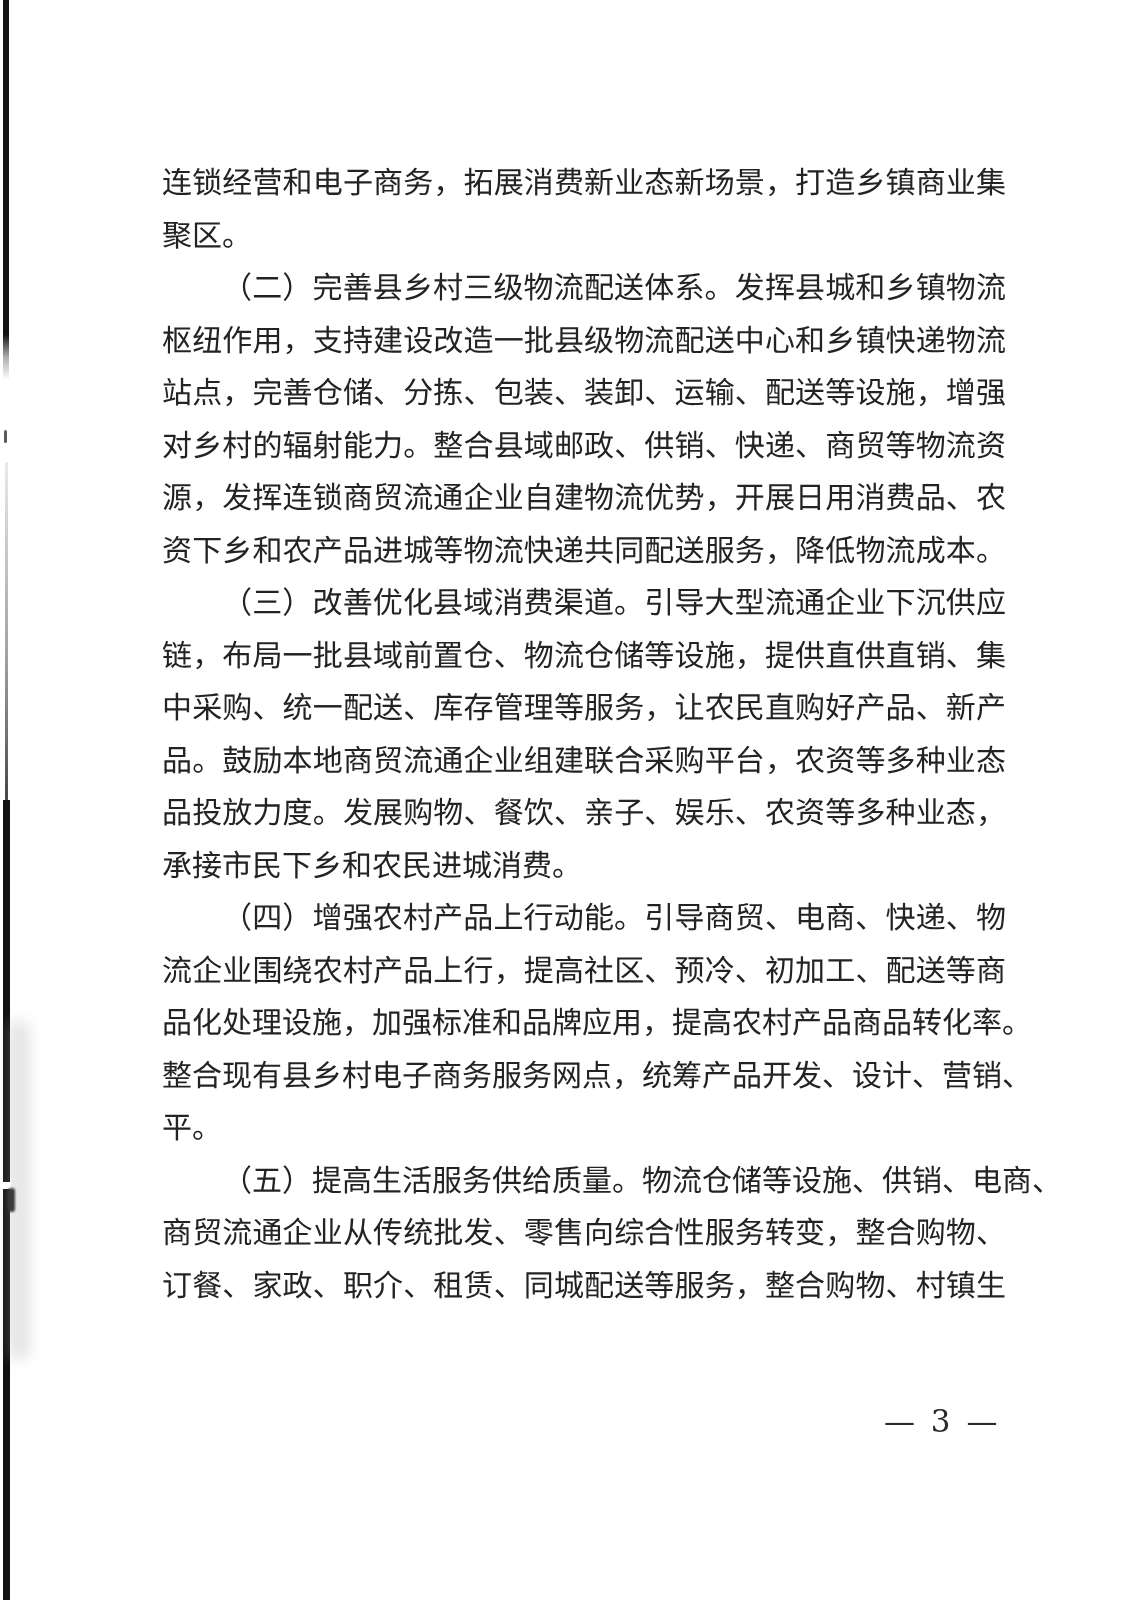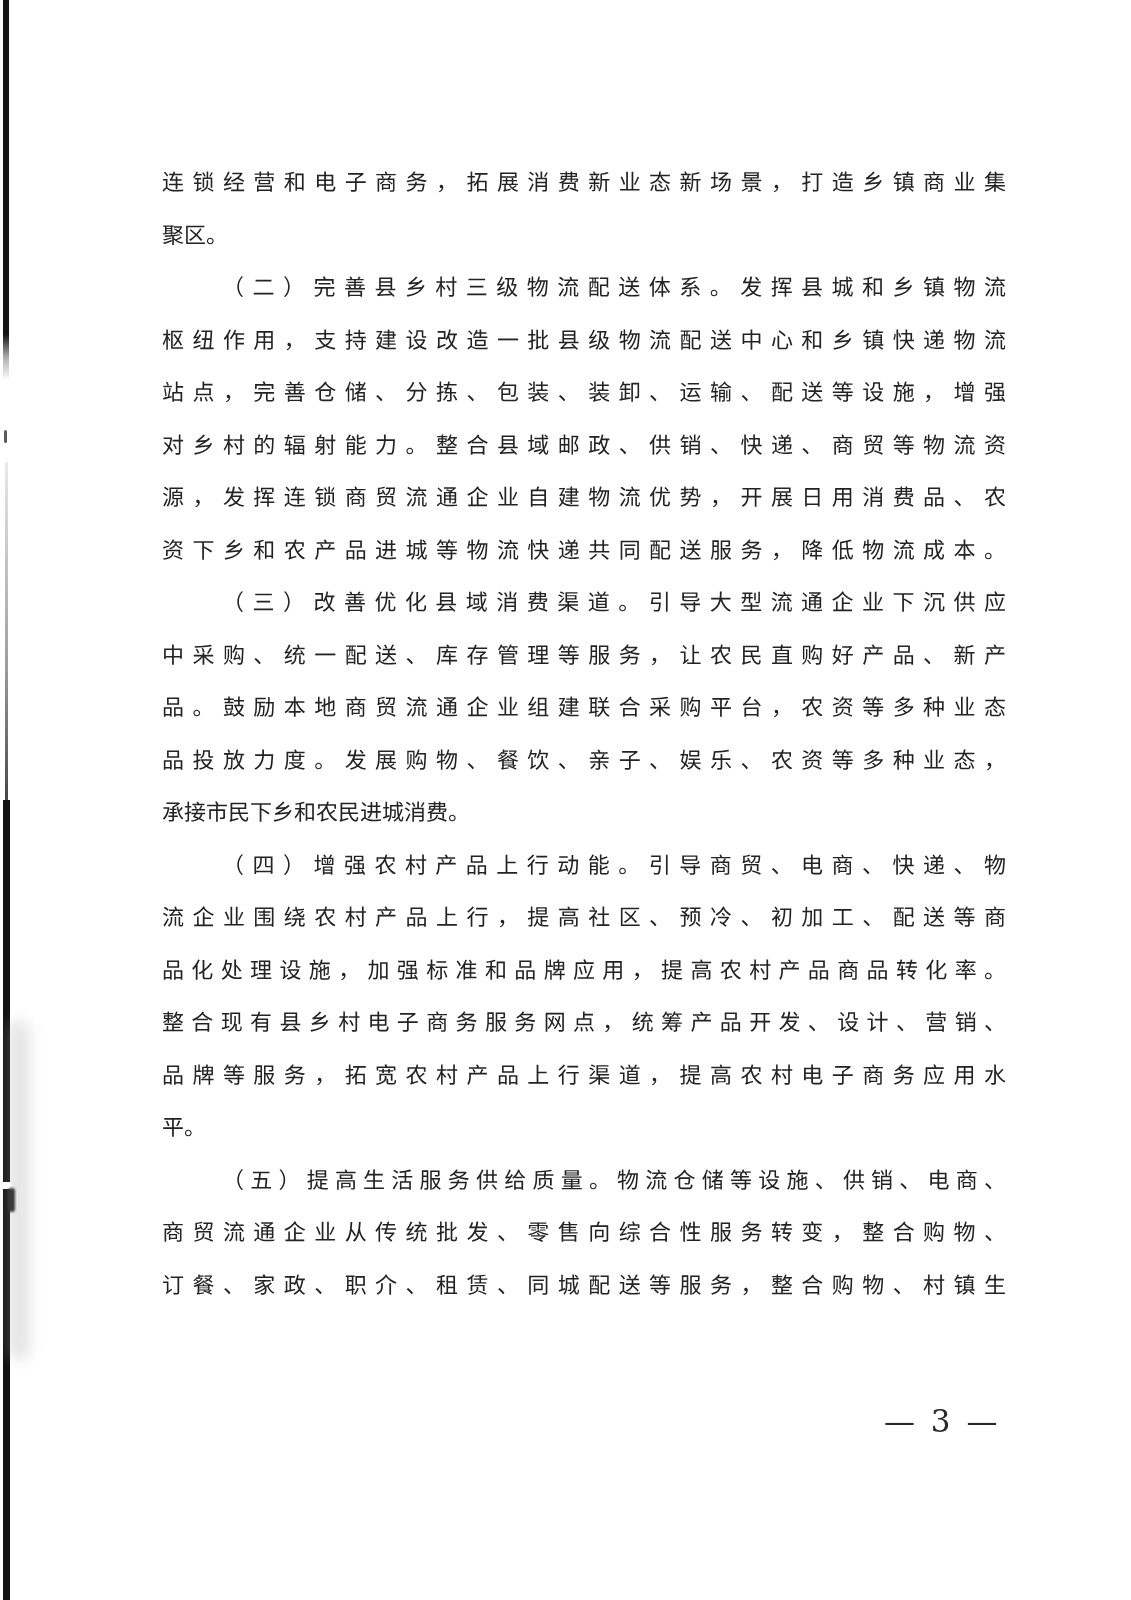--- a/index.html
+++ b/index.html
@@ -14,21 +14,21 @@
     background: #ffffff;
     overflow: hidden;
     font-family: "DejaVu Serif", "Liberation Serif", serif;
   }
   
   .text-block {
     position: absolute;
     left: 162px;
     top: 157px;
     width: 844px;
-    font-size: 22px;
+    font-size: 30px;
     line-height: 52.5px;
     color: #232323;
     font-family: "DejaVu Serif", "Liberation Serif", serif;
     text-rendering: optimizeLegibility;
   }
   .paragraph { margin: 0; }
   .paragraph.indent { }
   .line {
     white-space: nowrap;
     text-align: justify;
@@ -104,31 +104,31 @@
       <div class="paragraph indent">
         <div class="line just first">（二）完善县乡村三级物流配送体系。发挥县城和乡镇物流</div>
         <div class="line just">枢纽作用，支持建设改造一批县级物流配送中心和乡镇快递物流</div>
         <div class="line just">站点，完善仓储、分拣、包装、装卸、运输、配送等设施，增强</div>
         <div class="line just">对乡村的辐射能力。整合县域邮政、供销、快递、商贸等物流资</div>
         <div class="line just">源，发挥连锁商贸流通企业自建物流优势，开展日用消费品、农</div>
         <div class="line just">资下乡和农产品进城等物流快递共同配送服务，降低物流成本。</div>
       </div>
       <div class="paragraph indent">
         <div class="line just first">（三）改善优化县域消费渠道。引导大型流通企业下沉供应</div>
+        <div class="line just">链，布局一批县域前置仓、物流仓储等设施，提供直供直销、集</div>
         <div class="line just">中采购、统一配送、库存管理等服务，让农民直购好产品、新产</div>
         <div class="line just">品。鼓励本地商贸流通企业组建联合采购平台，农资等多种业态</div>
         <div class="line just">品投放力度。发展购物、餐饮、亲子、娱乐、农资等多种业态，</div>
         <div class="line">承接市民下乡和农民进城消费。</div>
       </div>
       <div class="paragraph indent">
         <div class="line just first">（四）增强农村产品上行动能。引导商贸、电商、快递、物</div>
         <div class="line just">流企业围绕农村产品上行，提高社区、预冷、初加工、配送等商</div>
         <div class="line just">品化处理设施，加强标准和品牌应用，提高农村产品商品转化率。</div>
         <div class="line just">整合现有县乡村电子商务服务网点，统筹产品开发、设计、营销、</div>
-        <div class="line just">品牌等服务，拓宽农村产品上行渠道，提高农村电子商务应用水</div>
         <div class="line">平。</div>
       </div>
       <div class="paragraph indent">
         <div class="line just first">（五）提高生活服务供给质量。物流仓储等设施、供销、电商、</div>
         <div class="line just">商贸流通企业从传统批发、零售向综合性服务转变，整合购物、</div>
         <div class="line just">订餐、家政、职介、租赁、同城配送等服务，整合购物、村镇生</div>
       </div>
     </main>
 
   <div class="page-number">— 3 —</div>

